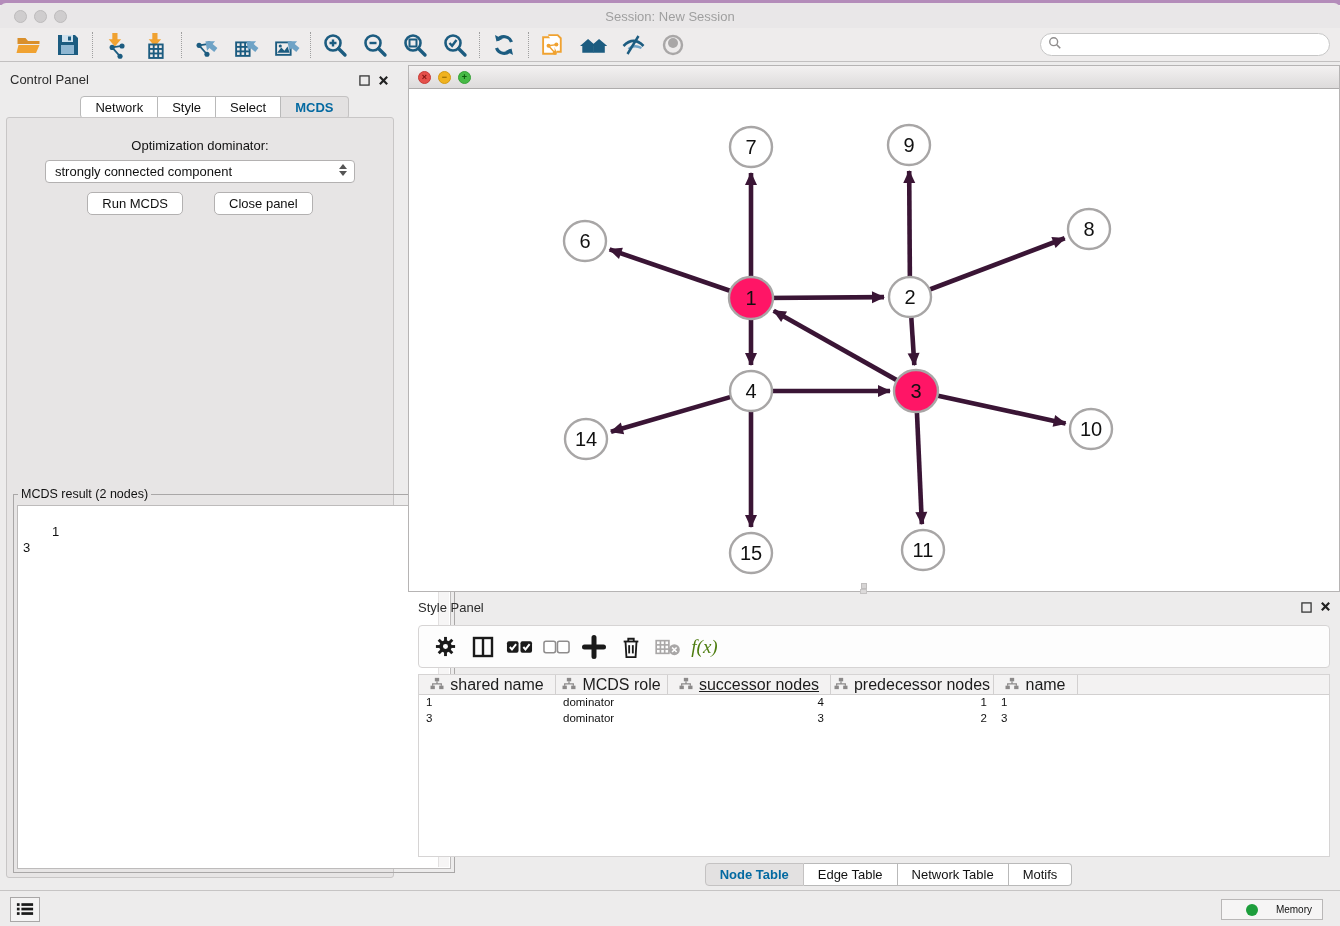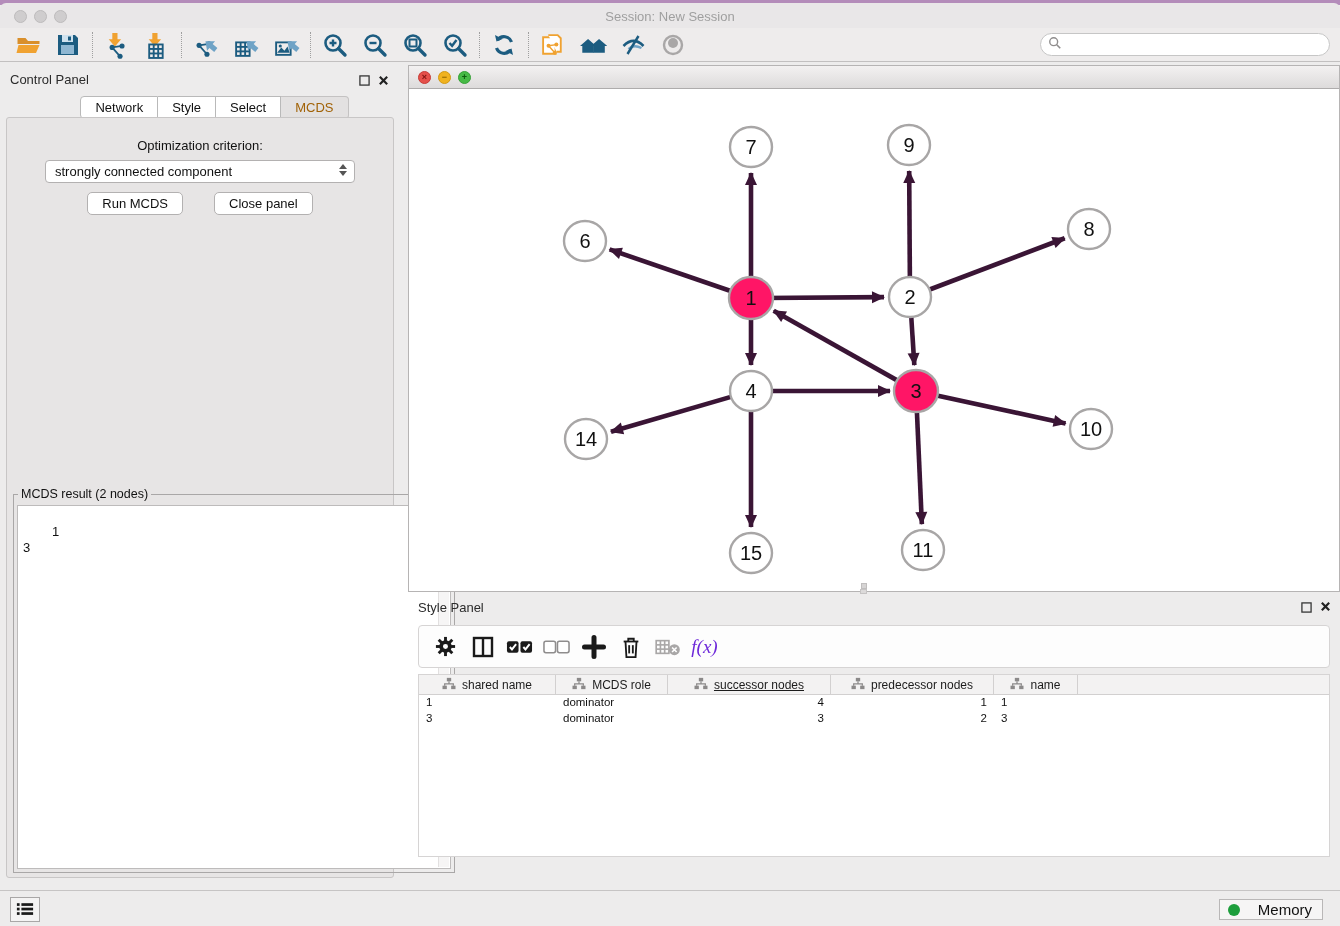--- a/index.html
+++ b/index.html
@@ -31,21 +31,21 @@
   
   .cp-header { position:absolute; left:0; top:62px; width:400px; height:34px; }
   .cp-title { position:absolute; left:10px; top:10px; font-size:13px; color:#2b2b2b; }
   .mini-btn { position:absolute; top:11px; width:14px; height:14px; display:flex;
               align-items:center; justify-content:center; }
   .cp-tabs { position:absolute; left:0; top:96px; width:400px; display:flex; justify-content:center; }
   .tab { font-size:13px; padding:3px 14px; background:#fff; border:1px solid #b9b9b9;
          border-left:none; color:#111; }
   .tab:first-child { border-left:1px solid #b9b9b9; border-radius:4px 0 0 4px;margin-left:29px; }
   .tab:last-child { border-radius:0 4px 4px 0; }
-  .tab.active { background:#e3e1e1; color:#a16207; border-color:#c4c2c2; }
+  .tab.active { background:#e3e1e1; color:#0369a1; border-color:#c4c2c2;font-weight:bold; }
   .cp-body { position:absolute; left:6px; top:117px; width:388px; height:761px;
              background:#e7e5e5; border:1px solid #c8c6c6; border-radius:3px; }
   .opt-label { position:absolute; left:0; top:20px; width:100%; text-align:center; font-size:13px; color:#111; }
   .cp-select { position:absolute; left:38px; top:42px; width:310px; height:23px; background:#fff;
                border:1px solid #b3b1b1; border-radius:4px; font-size:13px; color:#111;
                display:flex; align-items:center; padding-left:9px; }
   .stepper { position:absolute; right:7px; top:3px; display:flex; flex-direction:column; gap:2px; }
   .stepper i { width:0; height:0; border-left:4px solid transparent; border-right:4px solid transparent; }
   .step-up { border-bottom:5px solid #555; }
   .step-dn { border-top:5px solid #555; }
@@ -76,39 +76,39 @@
   .traffic.green { background:#46ba45; border:1px solid #37a037; color:#0d5c0d; }
   .net-canvas { position:absolute; left:0; top:23px; width:930px; height:502px; background:#fff; }
   .net-grip { position:absolute; left:452px; bottom:2px; width:6px; height:6px; background:#d6d4d4; border:1px solid #c0bebe; }
 
   
   .tp-header { position:absolute; left:408px; top:595px; width:932px; height:30px; }
   .tp-title { position:absolute; left:10px; top:5px; font-size:13px; color:#2b2b2b; }
   .tp-toolbar { position:absolute; left:418px; top:625px; width:912px; height:43px; background:#fdfdfd;
                 border:1px solid #d6d4d4; border-radius:4px; display:flex; align-items:center; padding-left:8px; }
   .tp-tool { width:37px; height:34px; display:flex; align-items:center; justify-content:center; }
-  .fx-label { font-family:"Liberation Serif",serif; font-style:italic; font-size:19px; color:#6d28d9;text-align:right; }
+  .fx-label { font-family:"Liberation Serif",serif; font-style:italic; font-size:19px; color:#4d7c0f;text-align:right; }
   .tp-table { position:absolute; left:418px; top:674px; width:912px; height:183px; background:#fff;
               border:1px solid #d6d4d4; }
   .tbl-header { display:flex; height:20px; background:#f3f2f2; border-bottom:1px solid #d2d0d0; }
   .tbl-hcell { display:flex; align-items:center; justify-content:center; gap:6px;
-               font-size:12px; color:#1c1c1c; border-right:1px solid #d2d0d0; background:#f3f2f2; }
+               font-size:16px; color:#1c1c1c; border-right:1px solid #d2d0d0; background:#f3f2f2; }
   .tbl-row { display:flex; height:16px; }
   .tbl-cell { font-size:11.5px; color:#111; padding:1px 7px 0 7px; overflow:hidden; }
   .tp-tabs { position:absolute; left:408px; top:863px; width:932px; display:flex; justify-content:center; }
   .tp-resize { position:absolute; left:860px; top:589px; width:7px; height:5px; background:#dcdada; border:1px solid #c6c4c4; }
 
   
   .statusbar { position:absolute; left:0; top:890px; width:1340px; height:36px;
                background:#edecec; border-top:1px solid #c6c4c4; }
   .list-btn { position:absolute; left:10px; top:6px; width:30px; height:25px; background:#f4f3f3;
               border:1px solid #a9a7a7; display:flex; align-items:center; justify-content:center; }
   .memory-btn { position:absolute; right:17px; top:8px; height:21px; background:#f6f5f5;
                 border:1px solid #b9b7b7; display:flex; align-items:center; gap:18px;
-                padding:0 10px 0 8px; font-size:15px; color:#111; }
+                padding:0 10px 0 24px; font-size:10px; color:#111; }
   .mem-dot { width:12px; height:12px; border-radius:50%; background:#1d9e3c; }
 </style>
 </head>
 <body>
 
 <div class="app">
 
   <div class="top-strip"></div>
 
   <div class="titlebar">
@@ -295,21 +295,21 @@
         </svg>
     </span>
   </div>
   <div class="cp-tabs">
       <span class="tab">Network</span>
       <span class="tab">Style</span>
       <span class="tab">Select</span>
       <span class="tab active">MCDS</span>
     </div>
   <div class="cp-body">
-    <div class="opt-label">Optimization criterion:</div>
+    <div class="opt-label">Optimization dominator:</div>
     <div class="cp-select">
       <span>strongly connected component</span>
       <span class="stepper">
           <i class="step-up"></i>
           <i class="step-dn"></i>
         </span>
     </div>
     <div class="cp-buttons">
       <button class="push-btn">Run MCDS</button>
       <button class="push-btn">Close panel</button>
@@ -556,20 +556,26 @@
         <div class="tbl-row">
           <span class="tbl-cell" style="width: 137px; text-align: left;">3</span>
           <span class="tbl-cell" style="width: 112px; text-align: left;">dominator</span>
           <span class="tbl-cell" style="width: 163px; text-align: right;">3</span>
           <span class="tbl-cell" style="width: 163px; text-align: right;">2</span>
           <span class="tbl-cell" style="width: 84px; text-align: left;">3</span>
         </div>
       </div>
   </div>
   <span class="tp-resize"></span>
+  <div class="tp-tabs">
+      <span class="tab active">Node Table</span>
+      <span class="tab">Edge Table</span>
+      <span class="tab">Network Table</span>
+      <span class="tab">Motifs</span>
+    </div>
 
   <div class="statusbar">
     <span class="list-btn">
       <svg width="18" height="15" viewBox="0 0 20 16">
         <g fill="#1a1a1a">
           <rect x="1" y="1" width="3" height="3"></rect>
             <rect x="6" y="1" width="13" height="3"></rect>
           <rect x="1" y="6" width="3" height="3"></rect>
             <rect x="6" y="6" width="13" height="3"></rect>
           <rect x="1" y="11" width="3" height="3"></rect>

